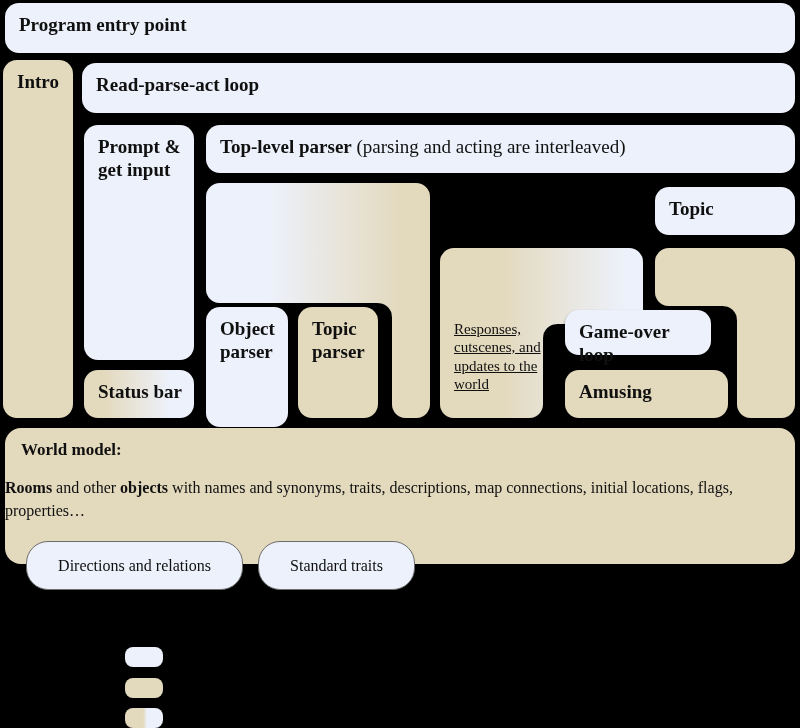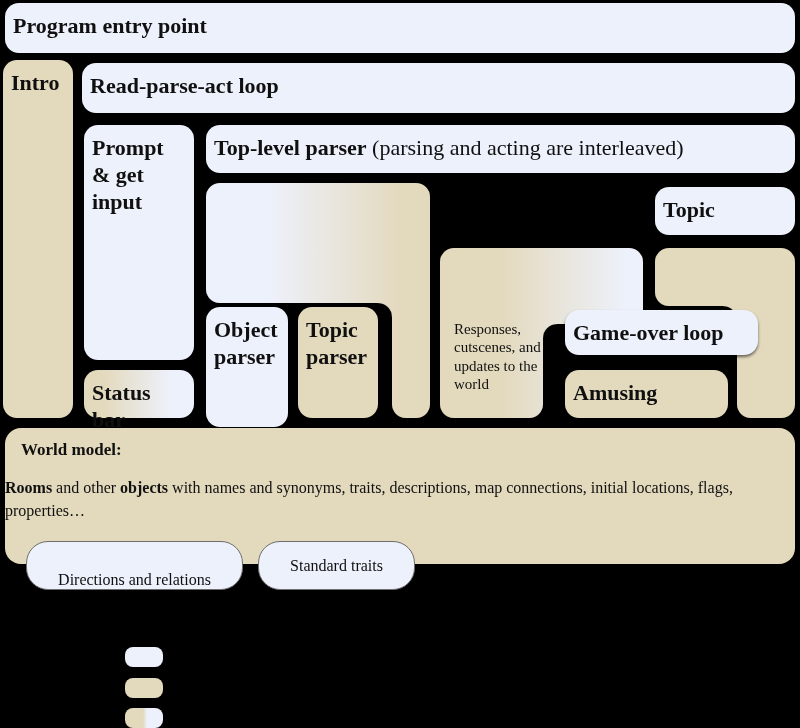--- a/index.html
+++ b/index.html
@@ -13,23 +13,23 @@
 
   
   .box{
     position:absolute;
     border-radius:14px;
     box-sizing:border-box;
     box-shadow:0 2px 3px rgba(0,0,0,.55);
   }
   .box > .lbl{
     position:absolute;
-    left:8px; top:10px;
+    left:14px; top:10px;
     right:10px;
-    font-size:22px;
+    font-size:19px;
     line-height:1.22;
     color:#101010;
     font-weight:bold;
   }
   .lbl .reg{font-weight:normal;}
   .sub{
     position:absolute;
     left:14px;
     right:10px;
     font-size:15px;
@@ -151,53 +151,53 @@
         <filter id="shB" x="-20%" y="-20%" width="150%" height="150%">
           <feDropShadow dx="0" dy="2" stdDeviation="1.6" flood-color="#000" flood-opacity="0.55"></feDropShadow>
         </filter>
       </defs>
       <path filter="url(#shB)" fill="url(#gradAH)" d="
         M 14,0 H 189 A 14,14 0 0 1 203,14 V 62 A 14,14 0 0 1 189,76
         H 117 A 14,14 0 0 0 103,90 V 156 A 14,14 0 0 1 89,170
         H 14 A 14,14 0 0 1 0,156 V 14 A 14,14 0 0 1 14,0 Z"></path>
     </svg>
     <div class="lbl" style="top:12px;left:14px;right:auto;width:120px;">Action-handling predicates</div>
-    <div class="sub" style="top:72px;left:14px;right:auto;width:90px;">Responses, cutscenes, and updates to the world</div>
+    <div class="sub" style="top:72px;left:14px;right:auto;width:90px;text-decoration:underline;">Responses, cutscenes, and updates to the world</div>
   </div>
 
   <div class="lshape" style="left:655px;top:248px;width:140px;height:170px;">
     <svg width="140" height="170" viewBox="0 0 140 170">
       <defs>
         <filter id="shC" x="-20%" y="-20%" width="150%" height="150%">
           <feDropShadow dx="0" dy="2" stdDeviation="1.6" flood-color="#000" flood-opacity="0.55"></feDropShadow>
         </filter>
       </defs>
       <path filter="url(#shC)" fill="#e3d9bd" d="
         M 14,0 H 126 A 14,14 0 0 1 140,14 V 156 A 14,14 0 0 1 126,170
         H 96 A 14,14 0 0 1 82,156 V 72 A 14,14 0 0 0 68,58
         H 14 A 14,14 0 0 1 0,44 V 14 A 14,14 0 0 1 14,0 Z"></path>
     </svg>
     <div class="lbl" style="top:12px;left:14px;">Tick handlers</div>
   </div>
 
-  <div class="box blue" style="left:565px;top:310px;width:193px;height:45px;padding-left:24px;">
+  <div class="box blue" style="left:565px;top:310px;width:146px;height:45px;padding-left:24px;">
     <div class="lbl">Game-over loop</div>
   </div>
 
   <div class="box tan" style="left:565px;top:370px;width:163px;height:48px;padding-left:37px;">
     <div class="lbl">Amusing</div>
   </div>
 
   <div class="box tan" id="world-model" style="left:5px;top:428px;width:790px;height:136px;border-radius:16px;">
     <div class="wm-title">World model:</div>
     <div class="wm-body">
       <b>Rooms</b><span> and other </span><b>objects</b><span> with names and synonyms, traits, descriptions, map connections, initial locations, flags, properties…</span>
     </div>
 
-    <div class="pill" style="left:21px;top:113px;width:215px;height:47px;align-items:flex-end;">
+    <div class="pill" style="left:21px;top:113px;width:215px;height:47px;">
       <span>Directions and relations</span>
     </div>
     <div class="pill" style="left:253px;top:113px;width:155px;height:47px;">
       <span>Standard traits</span>
     </div>
   </div>
 
   <div class="swatch" style="left:125px;top:647px;background:#edf1fb;"></div>
   <div class="swatch" style="left:125px;top:678px;background:#e3d9bd;"></div>
   <div class="swatch" style="left:125px;top:708px;background:linear-gradient(to right,#e3d9bd 0%,#e3d9bd 48%,#edf1fb 58%,#edf1fb 100%);"></div>

